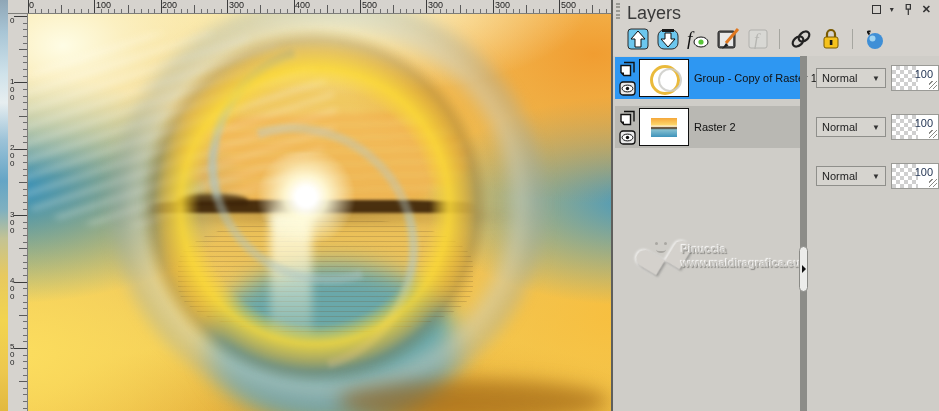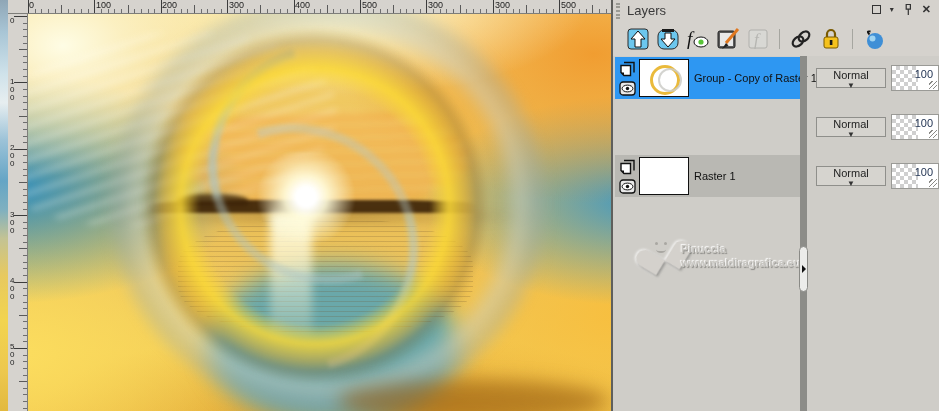--- a/index.html
+++ b/index.html
@@ -93,21 +93,21 @@
     transform:rotate(-8deg); filter:blur(3px); opacity:.85; }
   .art-streak-bottom { left:310px; top:366px; width:270px; height:42px; border-radius:50%;
     background:rgba(150,92,15,.6); filter:blur(9px); }
 
   
   .panel { position:absolute; left:611px; top:0; width:328px; height:411px;
     background:#cfcdc8; border-left:2px solid #5f5f5c; }
   .panel-header { position:relative; height:22px; background:#d5d2cd; }
   .grip { position:absolute; left:3px; top:3px; width:4px; height:16px;
     border-left:2px dotted #9a9a94; border-right:2px dotted #9a9a94; }
-  .panel-title { position:absolute; left:14px; top:3px; font-size:13px; color:#3a3a3a; }
+  .panel-title { position:absolute; left:14px; top:3px; font-size:18px; color:#3a3a3a; }
   .tb-btns { position:absolute; right:8px; top:3px; display:flex; align-items:center; gap:9px; }
   .tb-btns .sq { width:9px; height:9px; border:1px solid #333; display:inline-block; }
   .tb-btns .ar { font-size:8px; color:#333; line-height:9px; }
   .tb-btns .x  { font-size:11px; color:#333; font-weight:bold; line-height:11px; }
 
   .toolbar { position:relative; height:34px; background:#d5d2cd; display:flex;
     align-items:center; padding-left:13px; gap:6px; }
   .toolbar svg { display:block; }
   .vsep { width:1px; height:20px; background:#a6a6a0; margin:0 3px; }
 
@@ -141,21 +141,21 @@
     background:#ececea; border:1px solid #8a8a86; border-radius:5px;
     display:flex; align-items:center; justify-content:center; }
   .split-pill .tri { width:0; height:0; border-left:4px solid #111;
     border-top:4px solid transparent; border-bottom:4px solid transparent; }
 
   .controls-area { position:absolute; left:194px; top:56px; right:0; bottom:0; }
   .ctrl-row { position:absolute; left:0; right:0; height:42px; display:flex;
     align-items:center; gap:5px; padding-left:9px; }
   .blend { width:70px; height:20px; background:#d6d4cf; border:1px solid #8f8f8b;
     display:flex; align-items:center; justify-content:space-between; padding:0 5px;
-    font-size:11px; color:#222;flex-direction:column; }
+    font-size:11px; color:#222; }
   .blend .caret { font-size:8px; color:#333; }
   .opacity-box { position:relative; width:48px; height:26px; background:#fff;
     border:1px solid #9a9a96; }
   .opacity-box::before { content:""; position:absolute; left:0; top:0; bottom:0; width:26px;
     background-image:linear-gradient(45deg,#cfcfcf 25%,transparent 25%,transparent 75%,#cfcfcf 75%),
       linear-gradient(45deg,#cfcfcf 25%,transparent 25%,transparent 75%,#cfcfcf 75%);
     background-size:8px 8px; background-position:0 0,4px 4px; }
   .opacity-box .val { position:absolute; right:5px; top:2px; font-size:11px; color:#1d2f4f; }
   .opacity-box .gripcorner { position:absolute; right:1px; bottom:1px; width:8px; height:8px;
     background:repeating-linear-gradient(135deg, transparent 0 2px, #8a8a86 2px 3px); }
@@ -301,43 +301,43 @@
               <circle cx="8.5" cy="7.5" r="1.7" fill="#111"></circle>
             </svg>
           </span>
         </span>
         <span class="thumb">
           <span class="inner checker t-ring"></span>
         </span>
         <span class="layer-name">Group - Copy of Raster 1</span>
       </div>
 
-
-      <div class="layer-row" style="top:99px">
+      <div class="layer-row" style="top:50px">
         <span class="row-icons">
           <span>
             <svg width="17" height="17" viewBox="0 0 17 17">
               <path d="M5 1.5h10v10" fill="none" stroke="#111" stroke-width="1.4"></path>
               <path d="M2 4.5h9.5v10H5L2 11.5z" fill="#fff" stroke="#111" stroke-width="1.4"></path>
               <path d="M2 11.5 L5 14.5 5 11.5z" fill="#111"></path>
             </svg>
           </span>
           <span>
             <svg width="17" height="15" viewBox="0 0 17 15">
               <rect x="1" y="1" width="15" height="13" rx="3" fill="#e9e9e9" stroke="#111" stroke-width="1.3"></rect>
               <ellipse cx="8.5" cy="7.5" rx="5.4" ry="3.4" fill="#fff" stroke="#111"></ellipse>
               <circle cx="8.5" cy="7.5" r="1.7" fill="#111"></circle>
             </svg>
           </span>
         </span>
         <span class="thumb">
-          <span class="inner t-sun-full"></span>
-        </span>
-        <span class="layer-name">Raster 1</span>
-      </div>
+          <span class="inner checker t-sun-small"></span>
+        </span>
+        <span class="layer-name">Raster 2</span>
+      </div>
+
 
       <div class="watermark">
         <span class="wm-heart"></span>
         <span class="wm-face">
             <i class="l"></i>
             <i class="r"></i>
             <u></u>
           </span>
         <span class="wm-text">
           <span>Pinuccia</span><br>

